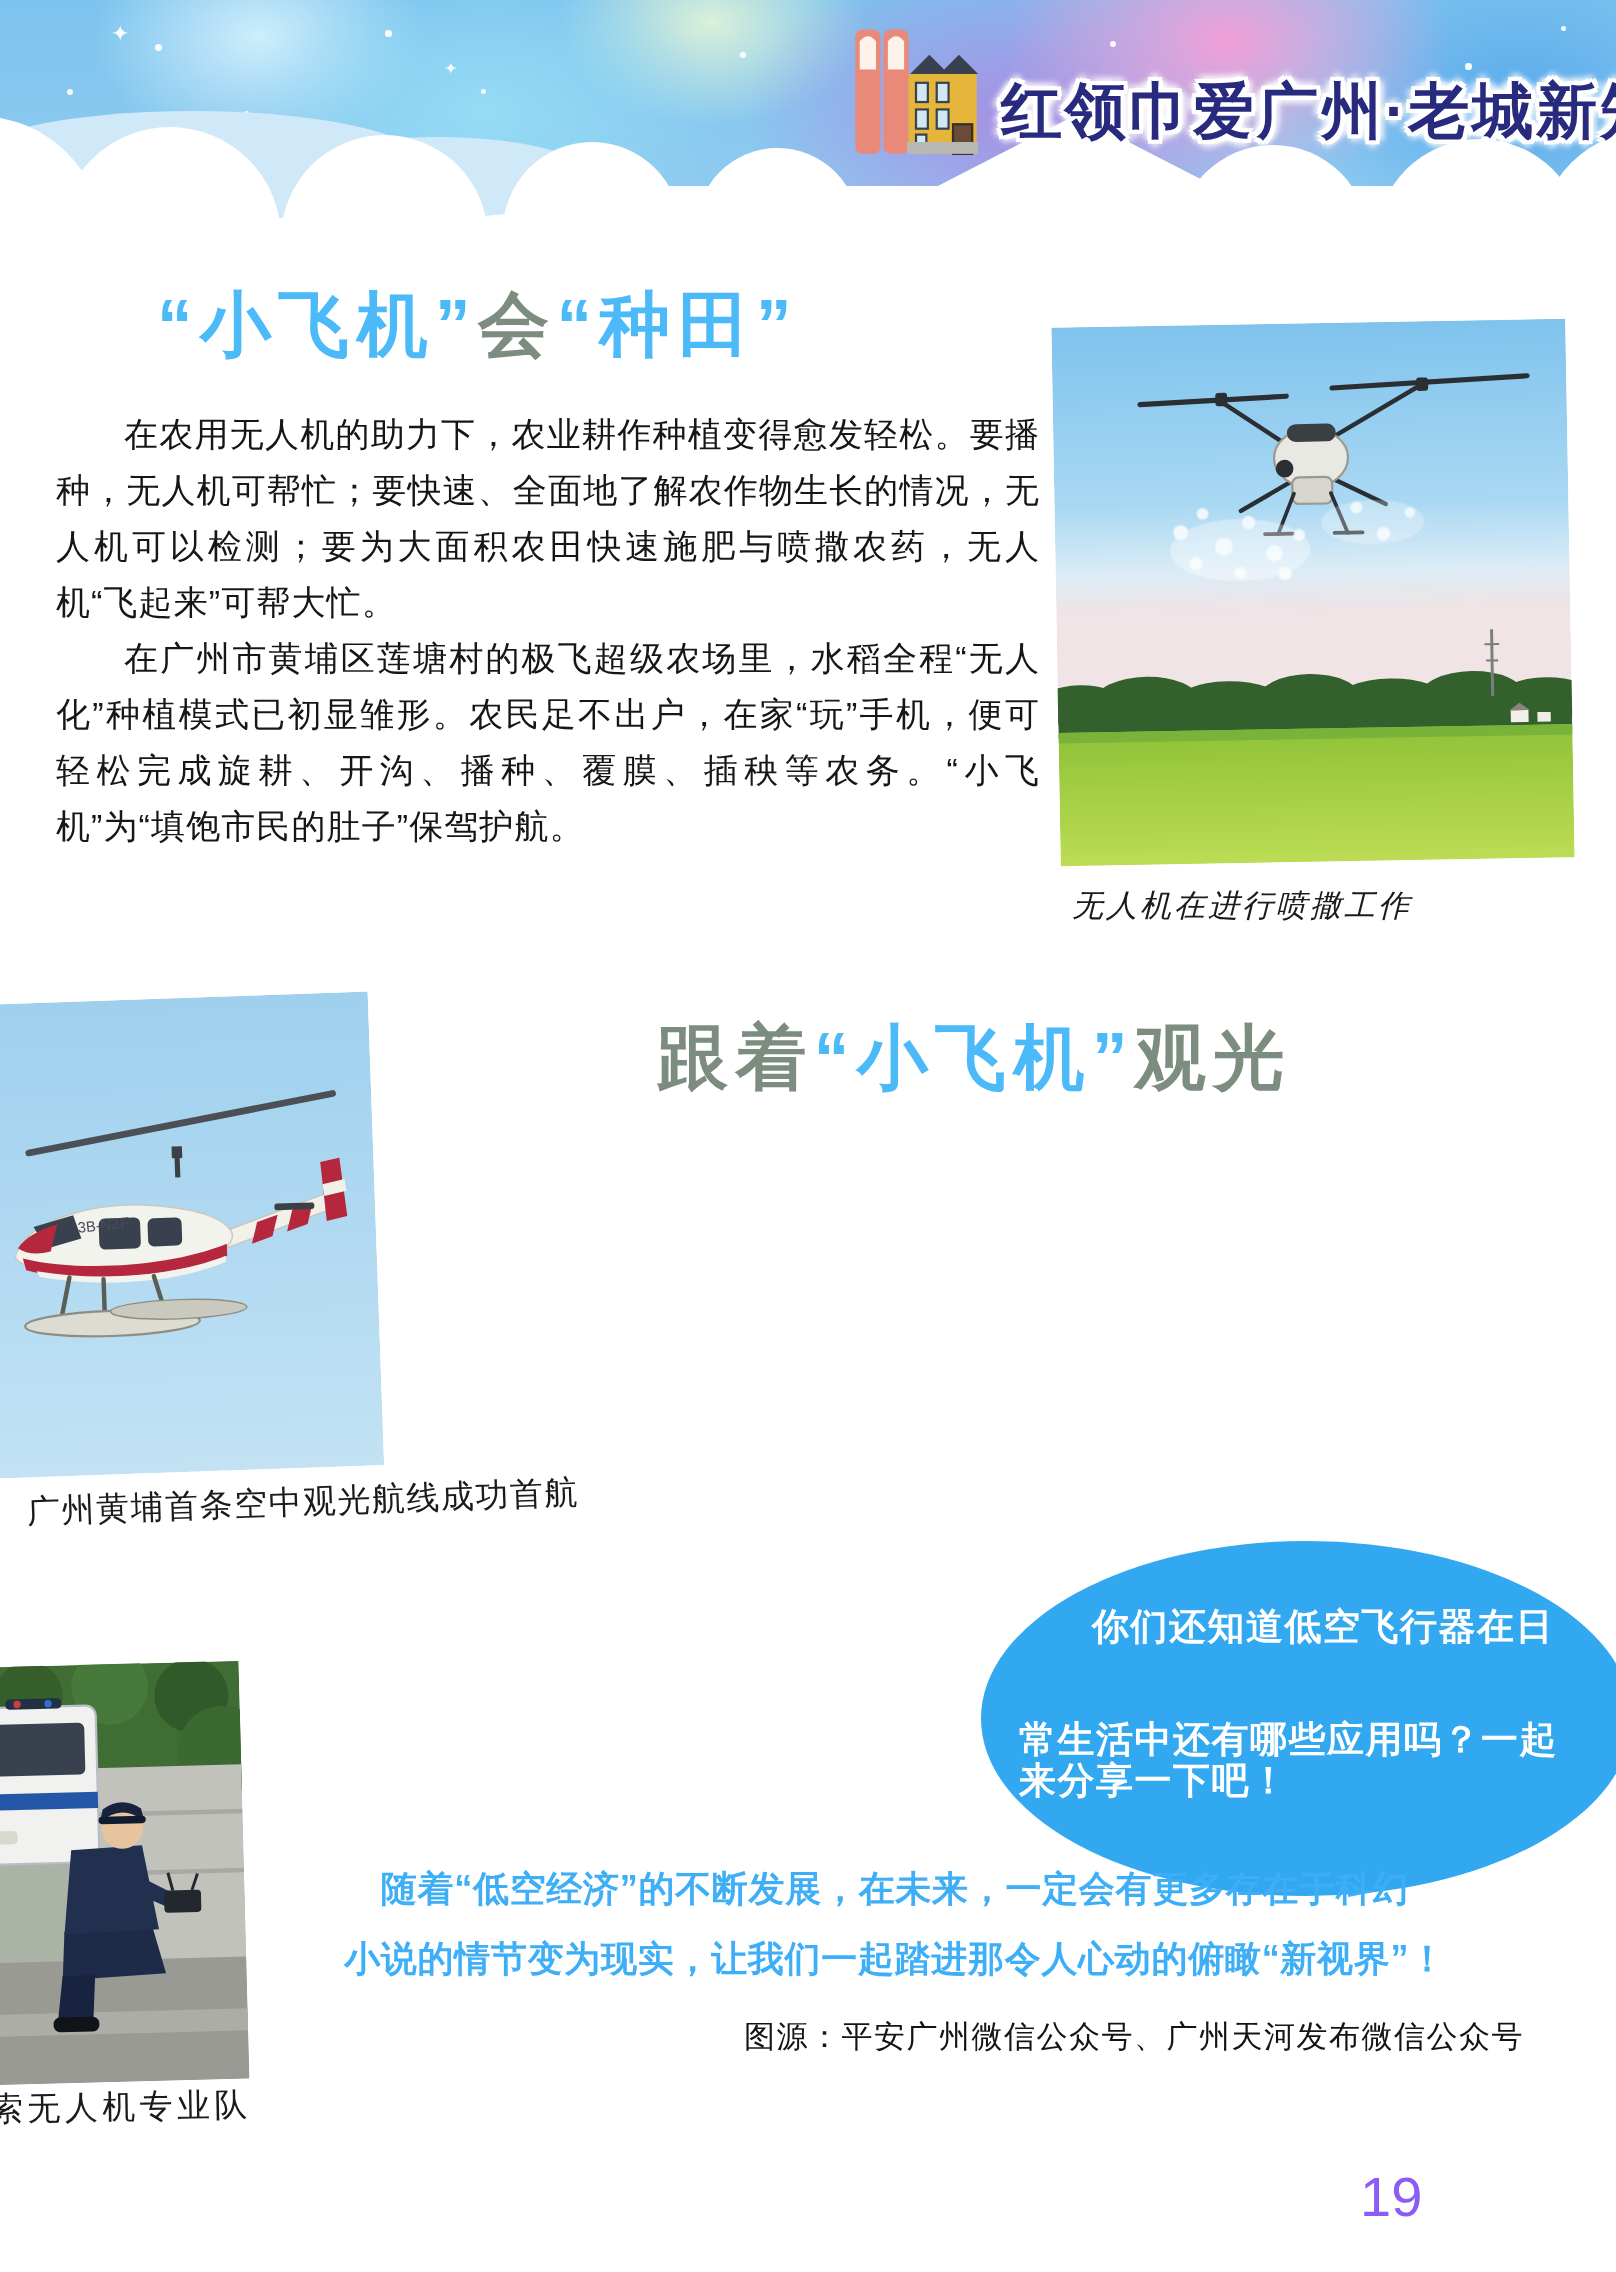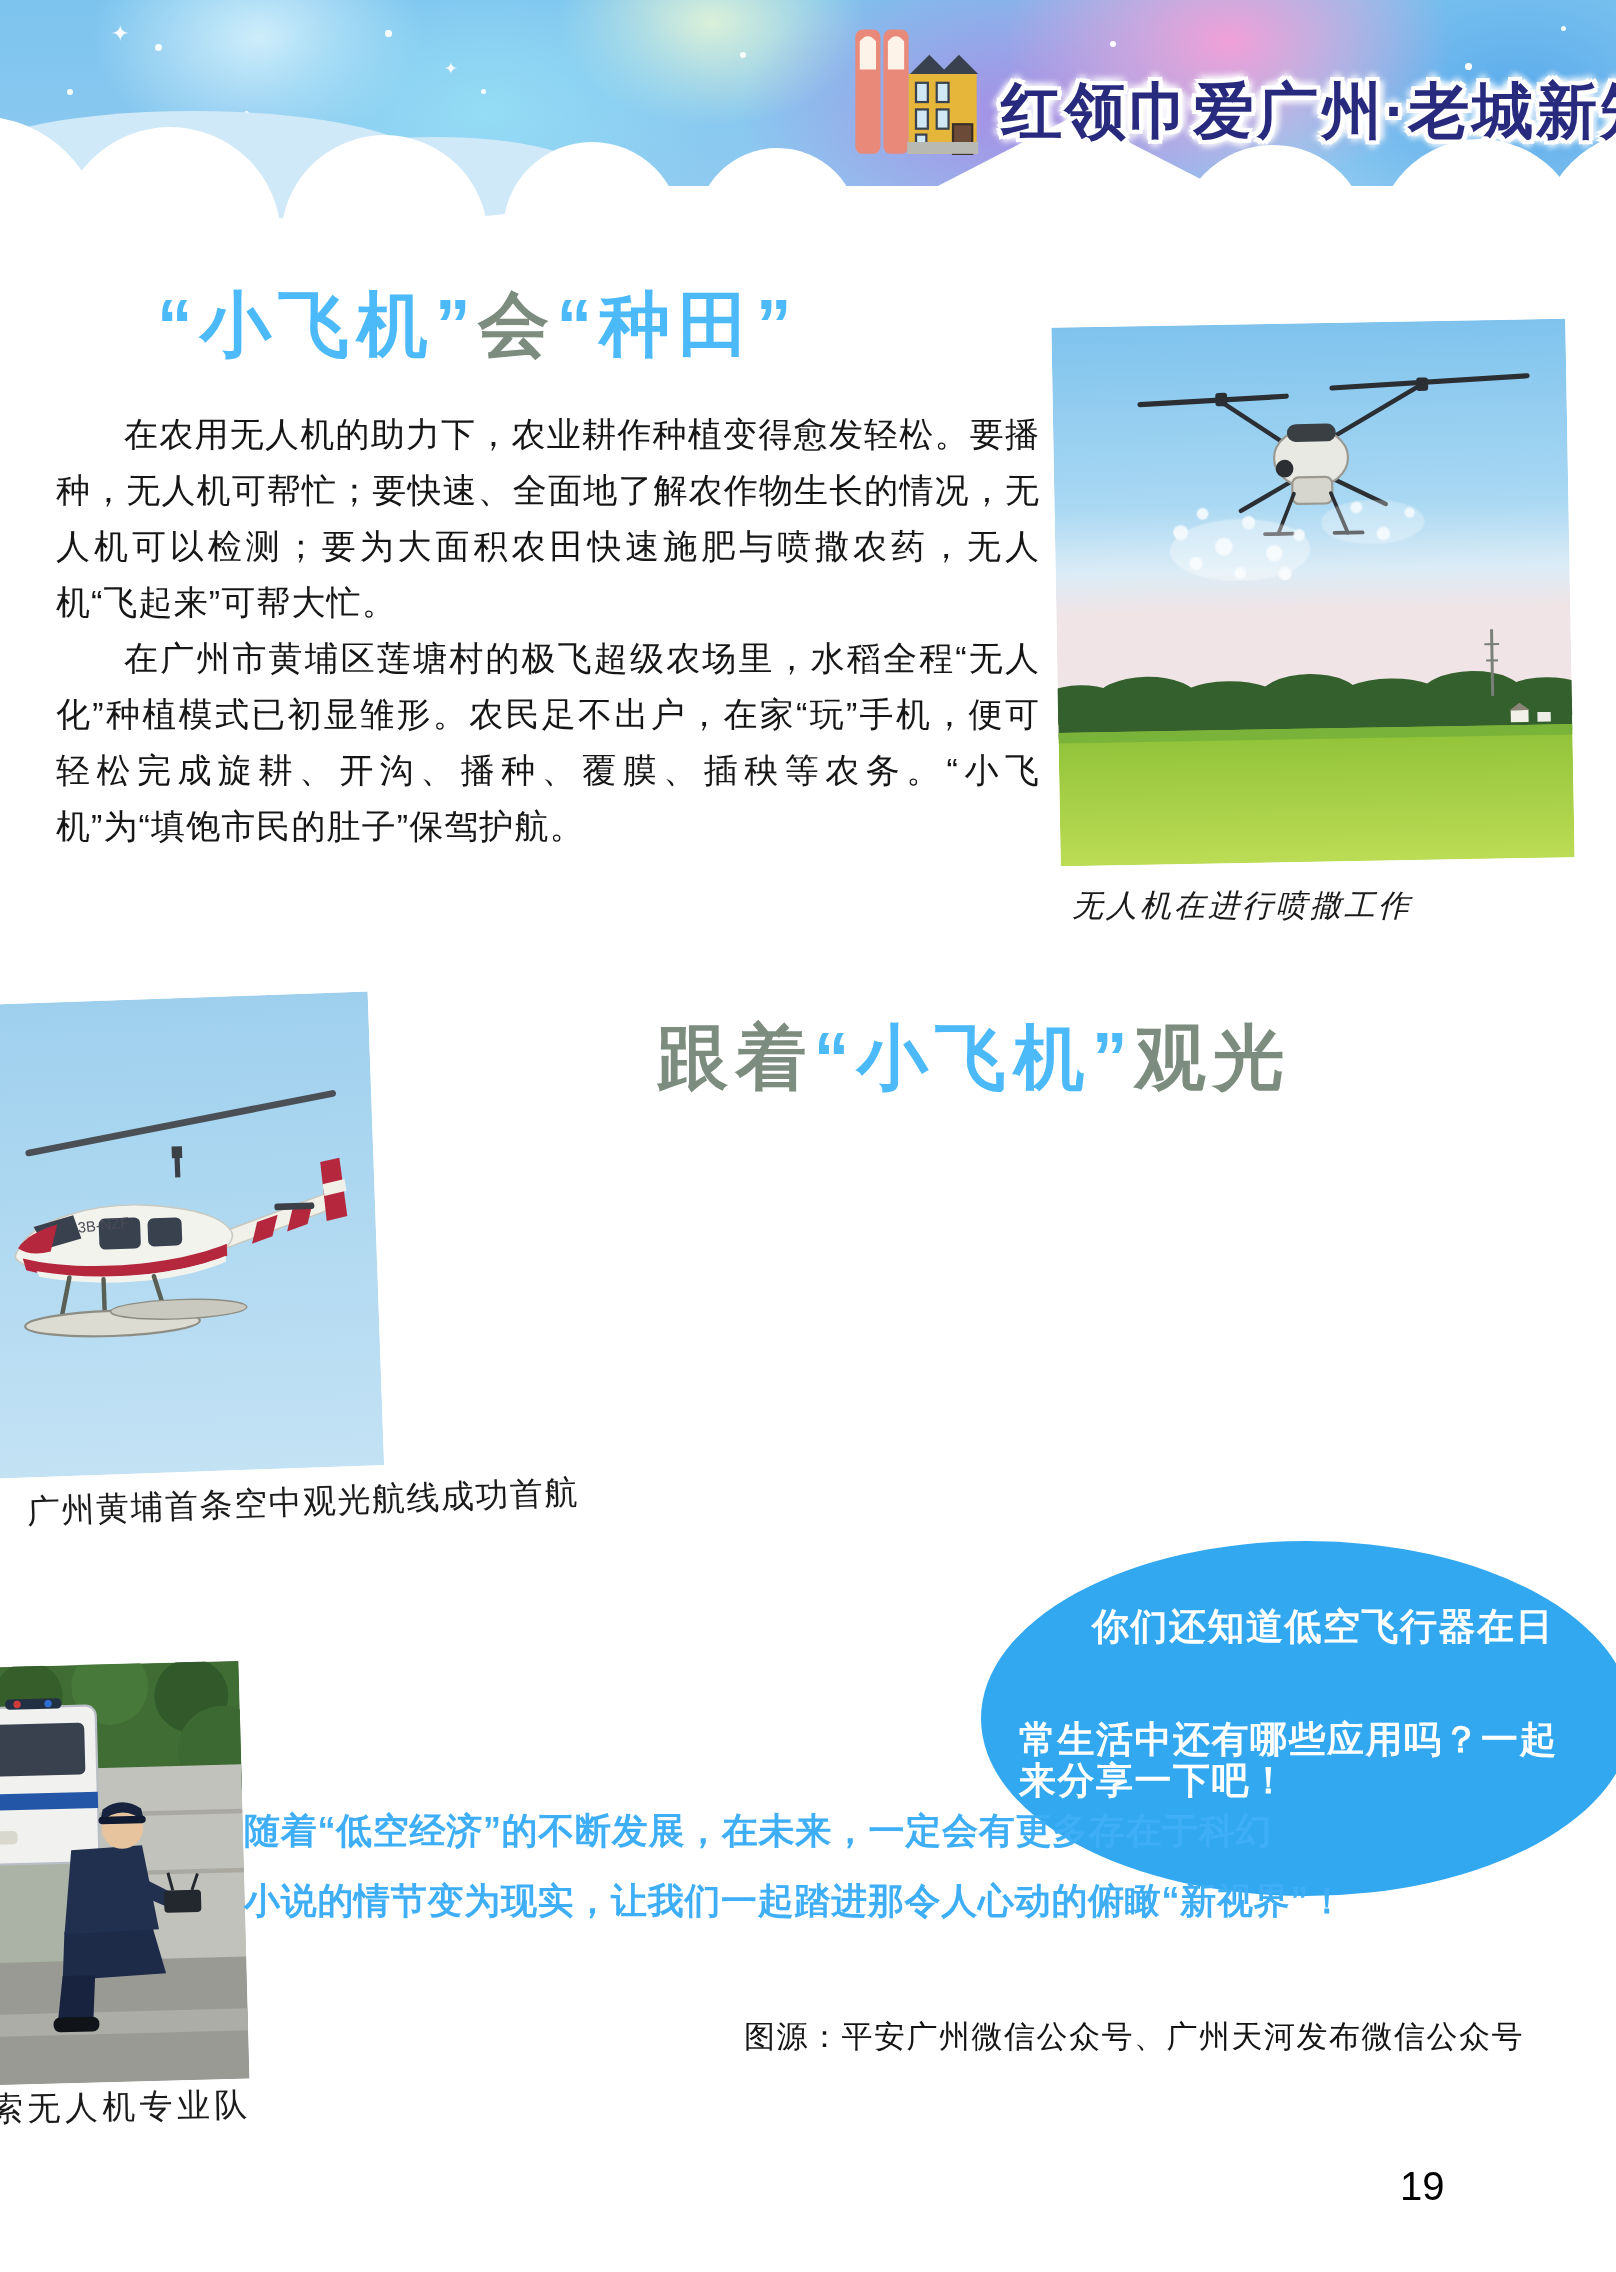--- a/index.html
+++ b/index.html
@@ -54,25 +54,25 @@
   .cap3{left:-10.4px;top:2085px;font-size:33px;letter-spacing:4.4px;transform:rotate(-1deg);}
 
   
   .bubble{position:absolute;left:981px;top:1541px;width:651px;height:355px;border-radius:50%;
     background:#31a8f0;}
   .bubble-line{position:absolute;left:38px;color:#fff;font-size:37px;font-weight:900;
     letter-spacing:1.5px;white-space:nowrap;}
   .bl0{top:61px;left:111px;} .bl1{top:138px;margin-top:36px;} .bl2{top:215px;}
 
   
-  .closing{position:absolute;left:244px;top:1796px;width:1302px;
+  .closing{position:absolute;left:244px;top:1854px;width:1302px;text-align:center;
     color:#3eaef7;font-size:36px;font-weight:700;line-height:70px;letter-spacing:0.7px;}
   .source{position:absolute;left:713px;top:2016px;font-family:"Liberation Serif",serif;
     font-size:31px;color:#141414;letter-spacing:1.5px;white-space:nowrap;margin-left:31px;}
-  .page-num{position:absolute;left:1400px;top:2164px;font-size:40px;color:#000000;}
+  .page-num{position:absolute;left:1360px;top:2164px;font-size:56px;color:#8b5cf6;}
 </style>
 </head>
 <body>
 
 <div class="page">
 
   <div class="header">
     <span class="spark" style="left:67px;top:89px;width:6px;height:6px;"></span>
     <span class="spark" style="left:155px;top:44px;width:7.4px;height:7.4px;"></span>
     <span class="spark" style="left:244px;top:111px;width:5.2px;height:5.2px;"></span>

